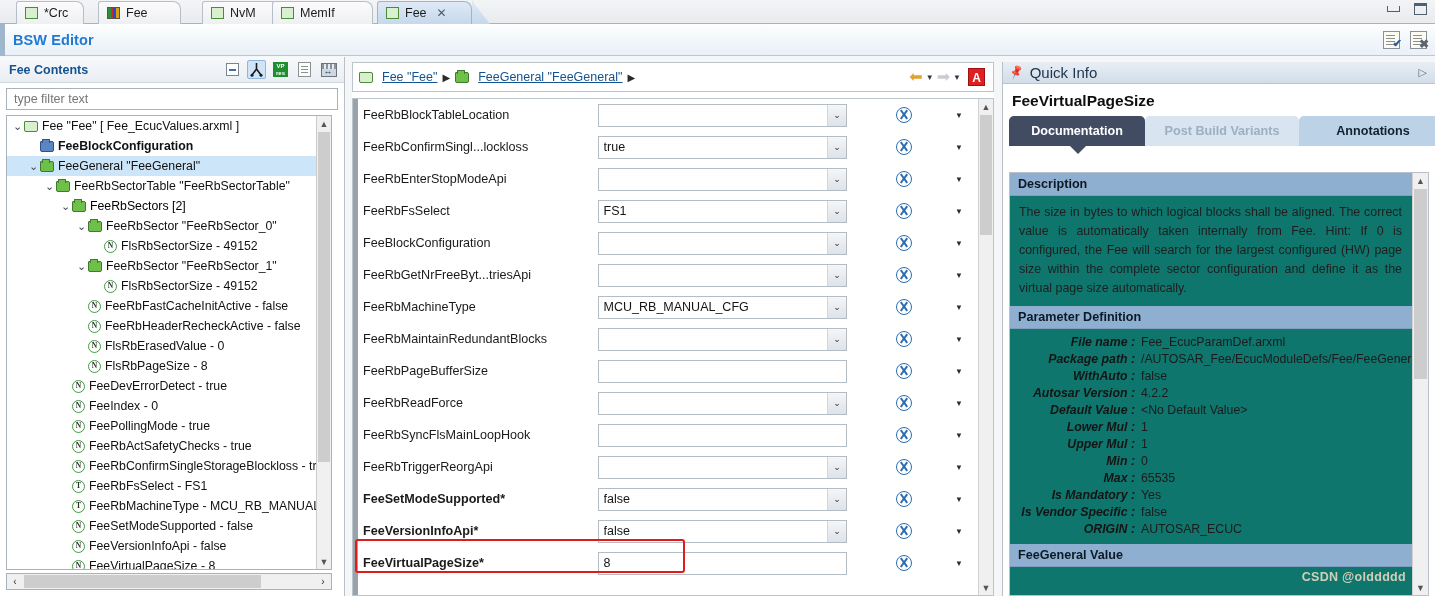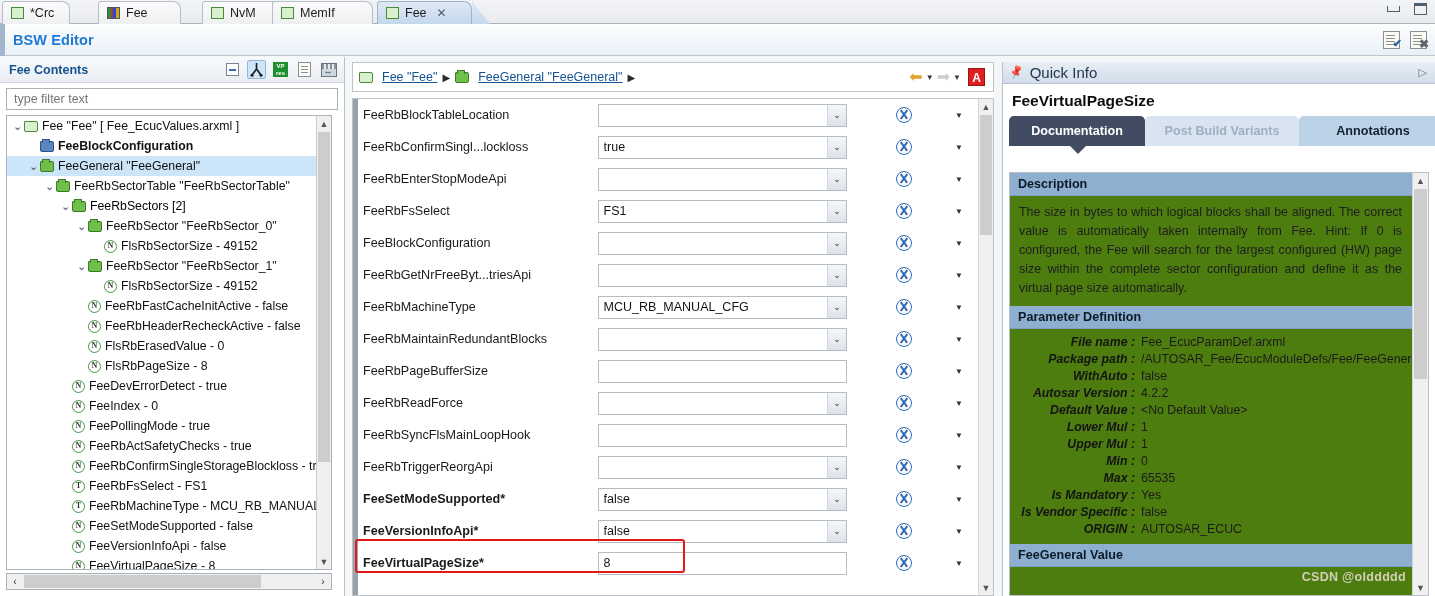--- a/index.html
+++ b/index.html
@@ -277,21 +277,21 @@
   .qi-tab.active { background: #414c63; color: #fff; min-width: 136px; }
   .qi-tab.active::after{
     content:""; position:absolute; left:50%; bottom:-8px; margin-left:-8px;
     border-left:9px solid transparent; border-right:9px solid transparent;
     border-top: 9px solid #414c63;
   }
   .qi-tab.dim { background: #d8e4f0; color: #9dafc1; min-width: 154px; }
   .qi-tab.norm { background: #bcd2e6; color: #11212f; min-width: 148px; }
   .qi-body {
     position: absolute; left: 6px; right: 6px; top: 110px; bottom: 0;
-    border: 1px solid #b9c0c8; background: #4d7c0f; overflow: hidden;
+    border: 1px solid #b9c0c8; background: #0f766e; overflow: hidden;
   }
   .qi-inner { position:absolute; left:0; top:0; right:16px; bottom:0; }
   .sect-head {
     background: #8fafd0; color: #0c1a26; font-weight: bold; font-size: 12.6px;
     padding: 4px 0 4px 8px; border-bottom: 1px solid #7f9fc0;
   }
   .qi-desc {
     padding: 7px 10px 8px 9px; font-size: 12.4px; color: #1e1e1e;
     line-height: 19px; text-align: justify;
   }
@@ -314,21 +314,21 @@
     color: #d2cfb9; font-weight: bold; letter-spacing: .3px;
   }
 </style>
 </head>
 <body>
 
 <div class="app">
 
   <div class="tabbar">
     <div id="tabs-host">
-        <div class="tab" style="left: 2px; width: 68px;">
+        <div class="tab" style="left: 16px; width: 68px;">
           <span class="tab-ico"></span>
           <span>*Crc</span>
         </div>
         <div class="tab" style="left: 98px; width: 83px;">
           <span class="tab-ico img"></span>
           <span>Fee</span>
         </div>
         <div class="tab" style="left: 202px; width: 83px;">
           <span class="tab-ico"></span>
           <span>NvM</span>

